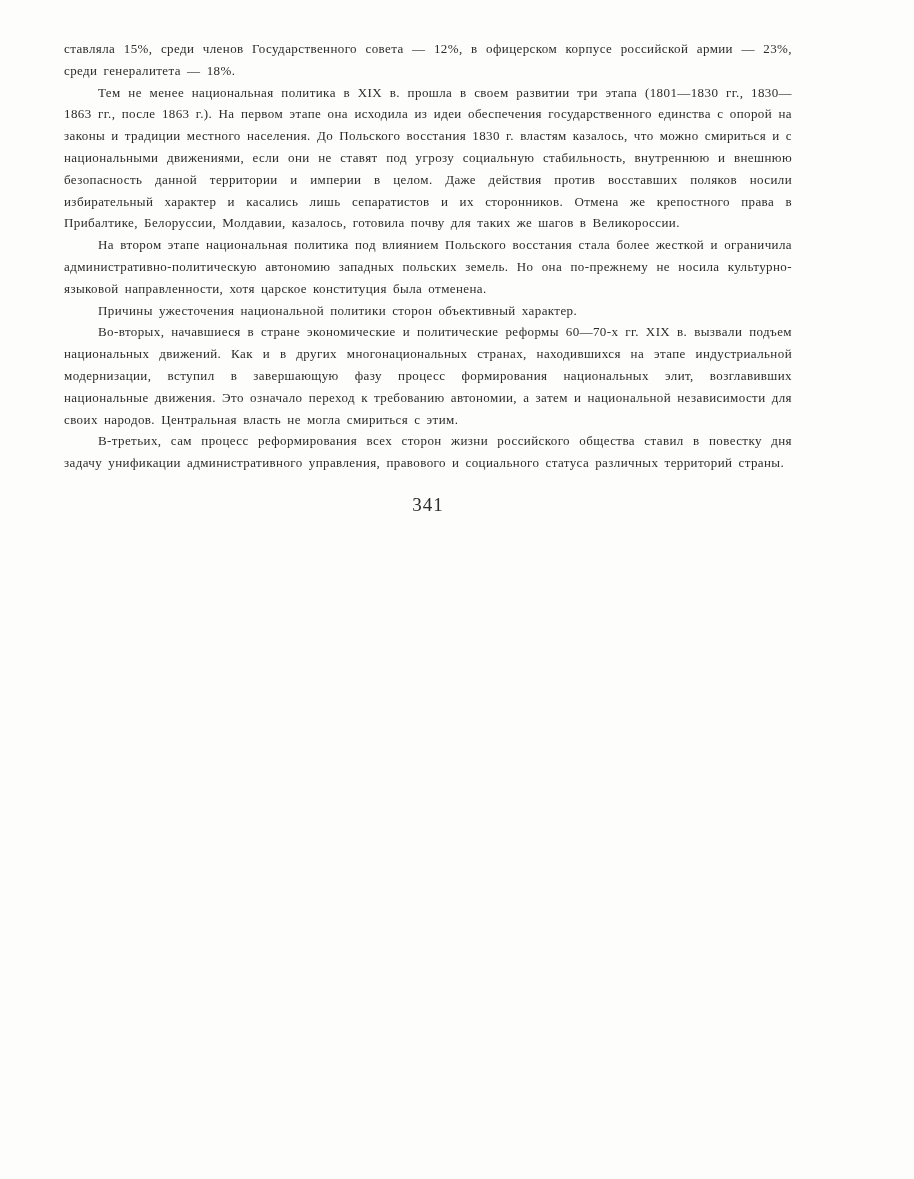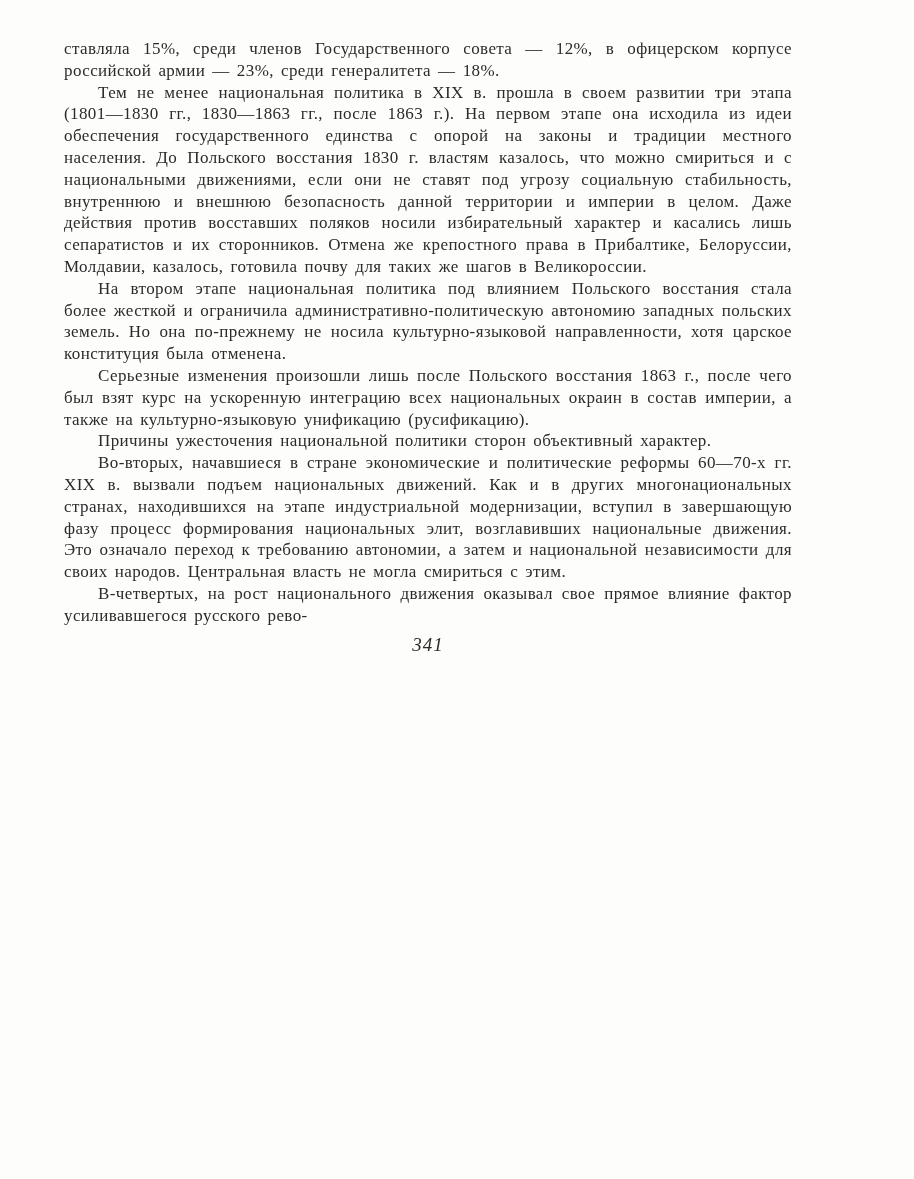--- a/index.html
+++ b/index.html
@@ -16,46 +16,44 @@
     overflow: hidden;
   }
   .page {
     position: absolute;
     left: 64px;
     top: 38px;
     width: 728px;
   }
   .text-block p {
     margin: 0;
-    font-size: 17px;
+    font-size: 13px;
     line-height: 21.8px;
     text-align: justify;
     letter-spacing: 0.4px;
     word-spacing: 2.5px;
     text-indent: 34px;
   }
   .text-block p.no-indent {
     text-indent: 0;
   }
   .page-number {
-    margin-top: 7px;
+    margin-top: 20px;
     text-align: center;
     font-size: 19px;
     letter-spacing: 1px;
     color: #2b2b2b;
-    font-style: italic;
   }
 </style>
 </head>
 <body>
 
 <div class="page">
   <div class="text-block">
     <p class="no-indent">ставляла 15%, среди членов Государственного совета — 12%, в офицерском корпусе российской армии — 23%, среди генералитета — 18%.</p>
     <p>Тем не менее национальная политика в XIX в. прошла в своем развитии три этапа (1801—1830 гг., 1830—1863 гг., после 1863 г.). На первом этапе она исходила из идеи обеспечения государственного единства с опорой на законы и традиции местного населения. До Польского восстания 1830 г. властям казалось, что можно смириться и с национальными движениями, если они не ставят под угрозу социальную стабильность, внутреннюю и внешнюю безопасность данной территории и империи в целом. Даже действия против восставших поляков носили избирательный характер и касались лишь сепаратистов и их сторонников. Отмена же крепостного права в Прибалтике, Белоруссии, Молдавии, казалось, готовила почву для таких же шагов в Великороссии.</p>
     <p>На втором этапе национальная политика под влиянием Польского восстания стала более жесткой и ограничила административно-политическую автономию западных польских земель. Но она по-прежнему не носила культурно-языковой направленности, хотя царское конституция была отменена.</p>
-    <p>Серьезные изменения произошли лишь после Польского восстания 1863 г., после чего был взят курс на ускоренную интеграцию всех национальных окраин в состав империи, а также на культурно-языковую унификацию (русификацию).</p>
     <p>Причины ужесточения национальной политики сторон объективный характер.</p>
     <p>Во-вторых, начавшиеся в стране экономические и политические реформы 60—70-х гг. XIX в. вызвали подъем национальных движений. Как и в других многонациональных странах, находившихся на этапе индустриальной модернизации, вступил в завершающую фазу процесс формирования национальных элит, возглавивших национальные движения. Это означало переход к требованию автономии, а затем и национальной независимости для своих народов. Центральная власть не могла смириться с этим.</p>
-    <p>В-четвертых, на рост национального движения оказывал свое прямое влияние фактор усиливавшегося русского рево-</p>
+    <p>В-третьих, сам процесс реформирования всех сторон жизни российского общества ставил в повестку дня задачу унификации административного управления, правового и социального статуса различных территорий страны.</p>
   </div>
   <div class="page-number">341</div>
 </div>
 
 </body></html>

